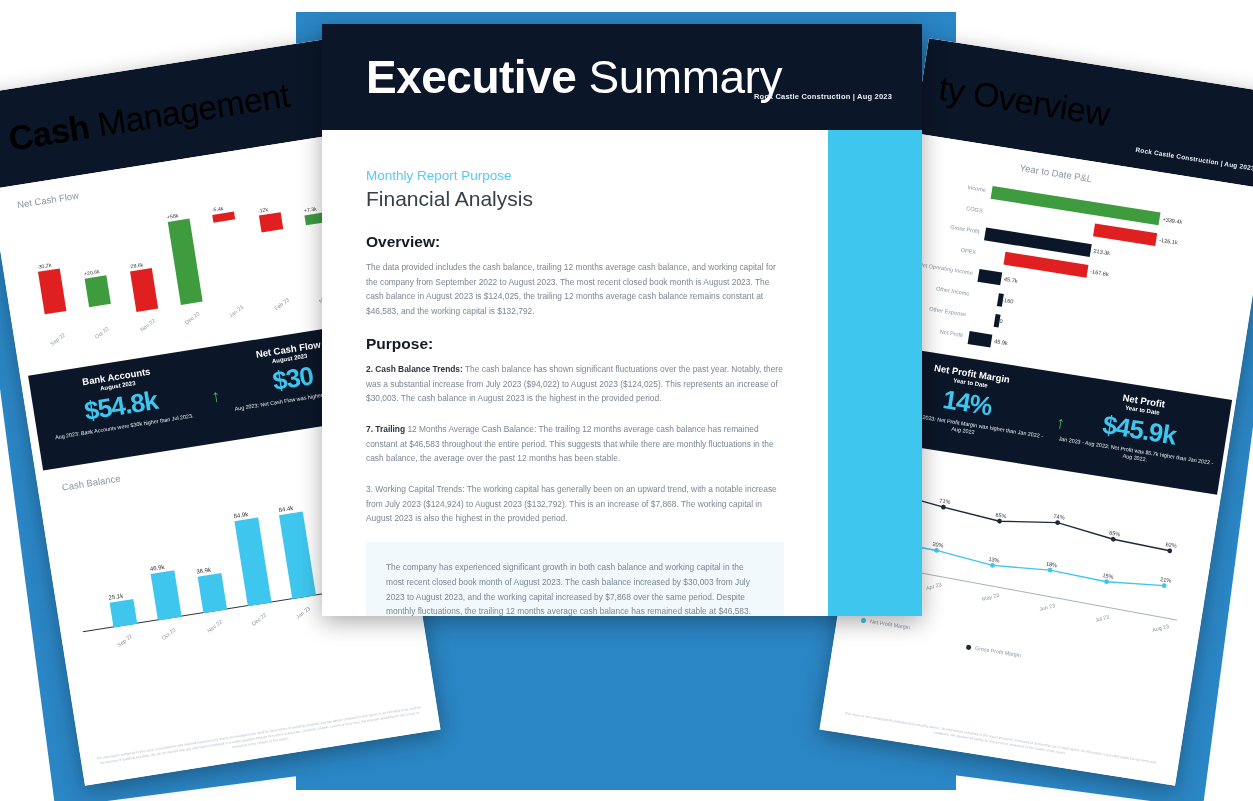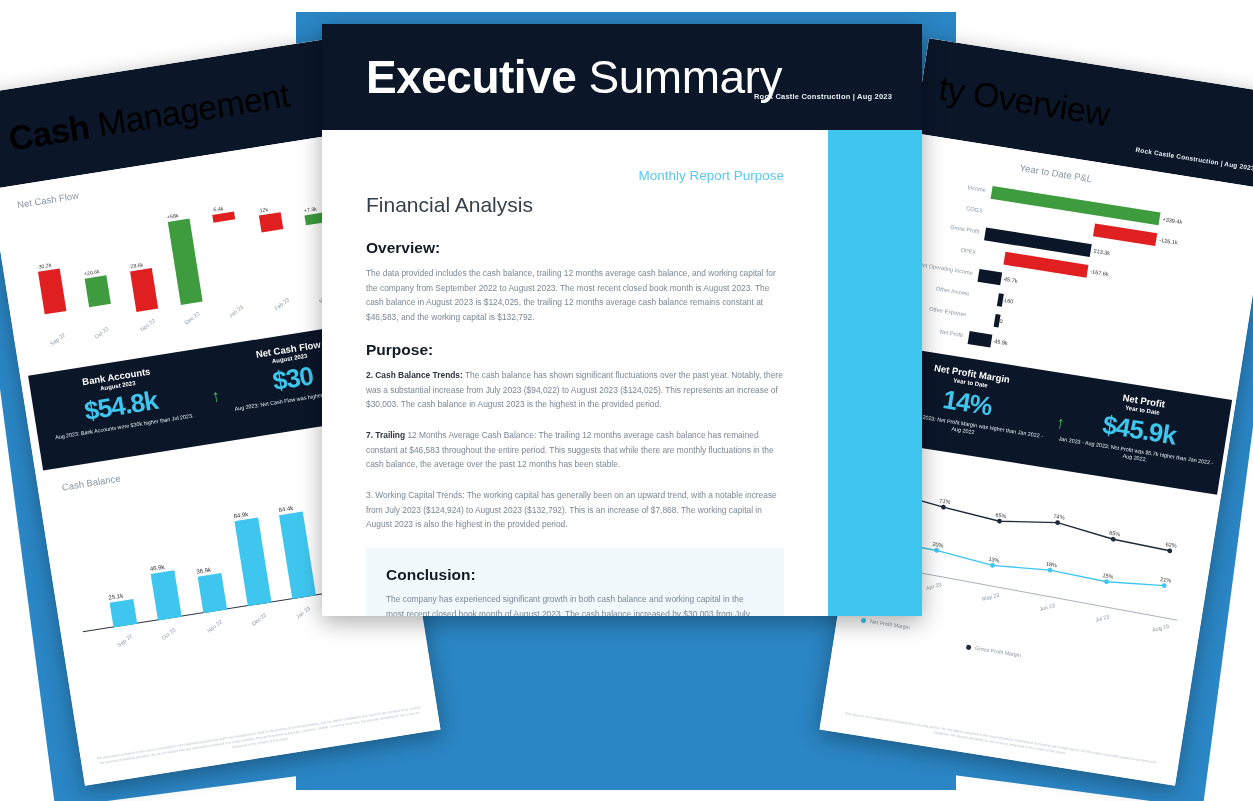--- a/index.html
+++ b/index.html
@@ -31,21 +31,21 @@
   .doc-sub{position:absolute;font-size:7.5px;font-weight:700;letter-spacing:.2px;color:#e9eef5;}
   #center-sub{right:30px;top:68px;}
 
   
   .center-body{display:flex;height:648px;}
   .center-main{width:506px;padding:38px 44px 0 44px;box-sizing:border-box;}
   .center-rail{width:94px;background:#3FC6EF;position:relative;}
   .rail-page-no{position:absolute;bottom:22px;left:0;right:0;text-align:center;
     font-size:9px;color:#2196c4;}
 
-  .kicker{color:#5BC8F0;font-size:13.5px;margin:0 0 10px 0;font-weight:400;text-align:right;}
+  .kicker{color:#5BC8F0;font-size:13.5px;margin:0 0 4px 0;font-weight:400;}
   .h1{font-size:21px;color:#36404a;font-weight:400;margin:0 0 22px 0;}
   .h2{font-size:15.5px;color:#131b26;font-weight:700;margin:0 0 9px 0;}
   .para{font-size:8.4px;line-height:1.75;color:#7b8794;margin:0 0 16px 0;text-align:left;}
   .para b{color:#2b3440;font-weight:700;}
   .conclusion{background:#F2F9FC;padding:18px 20px 14px 20px;margin-top:6px;}
   .conclusion .h2{margin-bottom:8px;}
   .conclusion .para{margin-bottom:12px;}
 
   
   .side-head{height:96px;position:relative;background:#0B1628;}
@@ -310,21 +310,20 @@
           <b>2. Cash Balance Trends:</b><span> The cash balance has shown significant fluctuations over the past year. Notably, there was a substantial increase from July 2023 ($94,022) to August 2023 ($124,025). This represents an increase of $30,003. The cash balance in August 2023 is the highest in the provided period.</span>
         </p>
         <p class="para">
           <b>7. Trailing</b><span> 12 Months Average Cash Balance: The trailing 12 months average cash balance has remained constant at $46,583 throughout the entire period. This suggests that while there are monthly fluctuations in the cash balance, the average over the past 12 months has been stable.</span>
         </p>
         <p class="para">
           <b></b><span>3. Working Capital Trends: The working capital has generally been on an upward trend, with a notable increase from July 2023 ($124,924) to August 2023 ($132,792). This is an increase of $7,868. The working capital in August 2023 is also the highest in the provided period.</span>
         </p>
 
         <div class="conclusion">
-          <h2 class="h2">Conclusion:</h2>
           <p class="para">The company has experienced significant growth in both cash balance and working capital in the most recent closed book month of August 2023. The cash balance increased by $30,003 from July 2023 to August 2023, and the working capital increased by $7,868 over the same period. Despite monthly fluctuations, the trailing 12 months average cash balance has remained stable at $46,583. This stability in the average cash balance, combined with the recent increases in cash and working capital, indicates a positive financial trend for the company.</p>
         </div>
       </div>
 
       <div class="center-rail">
         <div class="rail-page-no">1</div>
       </div>
     </div>
   </div>
 

